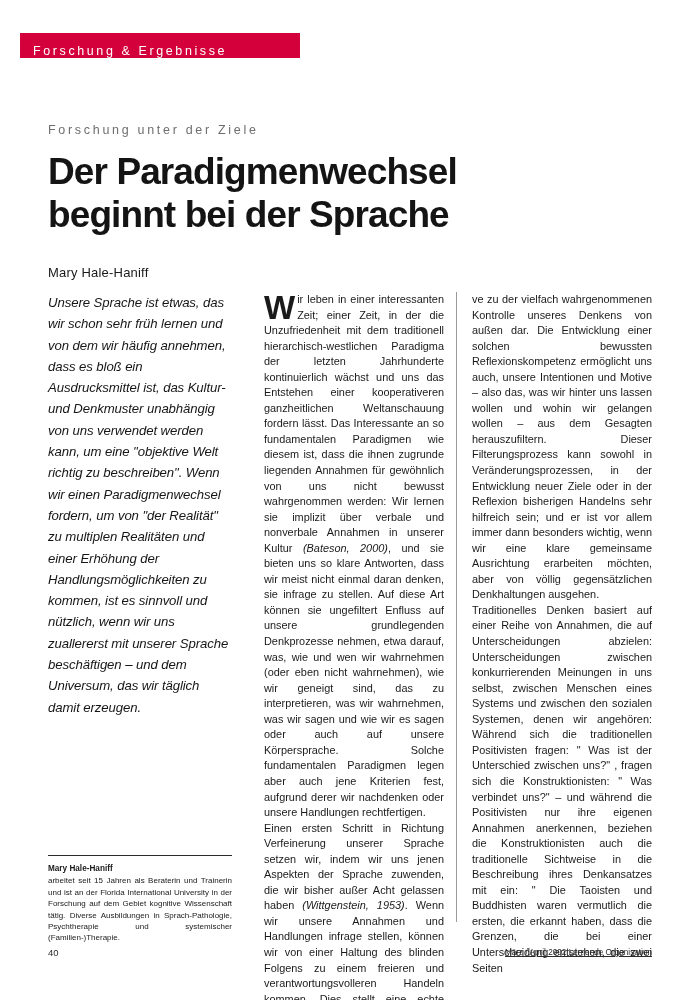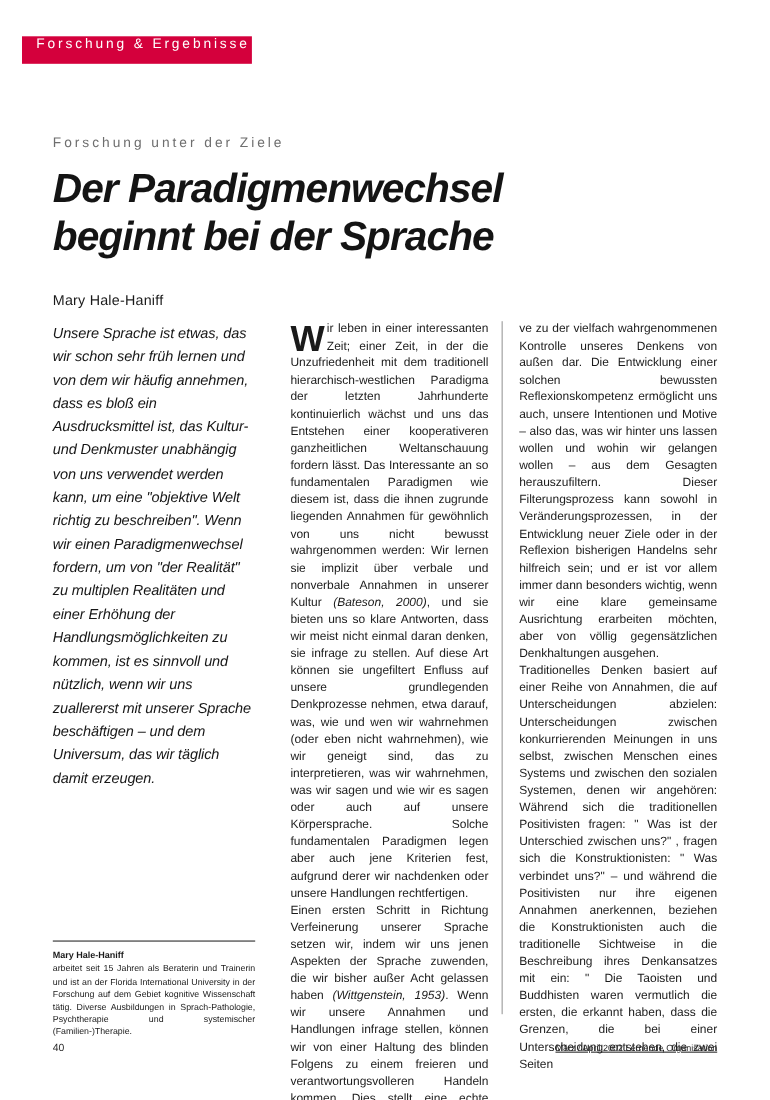--- a/index.html
+++ b/index.html
@@ -20,25 +20,25 @@
     position: absolute;
     inset: 0;
     background: #ffffff;
   }
 
   
   .section-banner {
     position: absolute;
     left: 20px;
     top: 33px;
-    width: 209px;
+    width: 280px;
     height: 25px;
     background: #d4003c;
     display: flex;
-    align-items: flex-start;
+    align-items: flex-end;
   }
   .section-banner-label {
     color: #ffffff;
     font-size: 12.5px;
     letter-spacing: 2.6px;
     padding-left: 13px;
     font-weight: 400;
     white-space: nowrap;
   }
 
@@ -56,21 +56,20 @@
   .headline {
     position: absolute;
     left: 48px;
     top: 150px;
     width: 600px;
     font-size: 37px;
     line-height: 43px;
     font-weight: bold;
     letter-spacing: -0.9px;
     color: #141414;
-    font-style: italic;
   }
   .headline-line { display: block; }
 
   .byline {
     position: absolute;
     left: 48px;
     top: 265px;
     font-size: 13px;
     color: #1a1a1a;
     letter-spacing: 0.2px;

